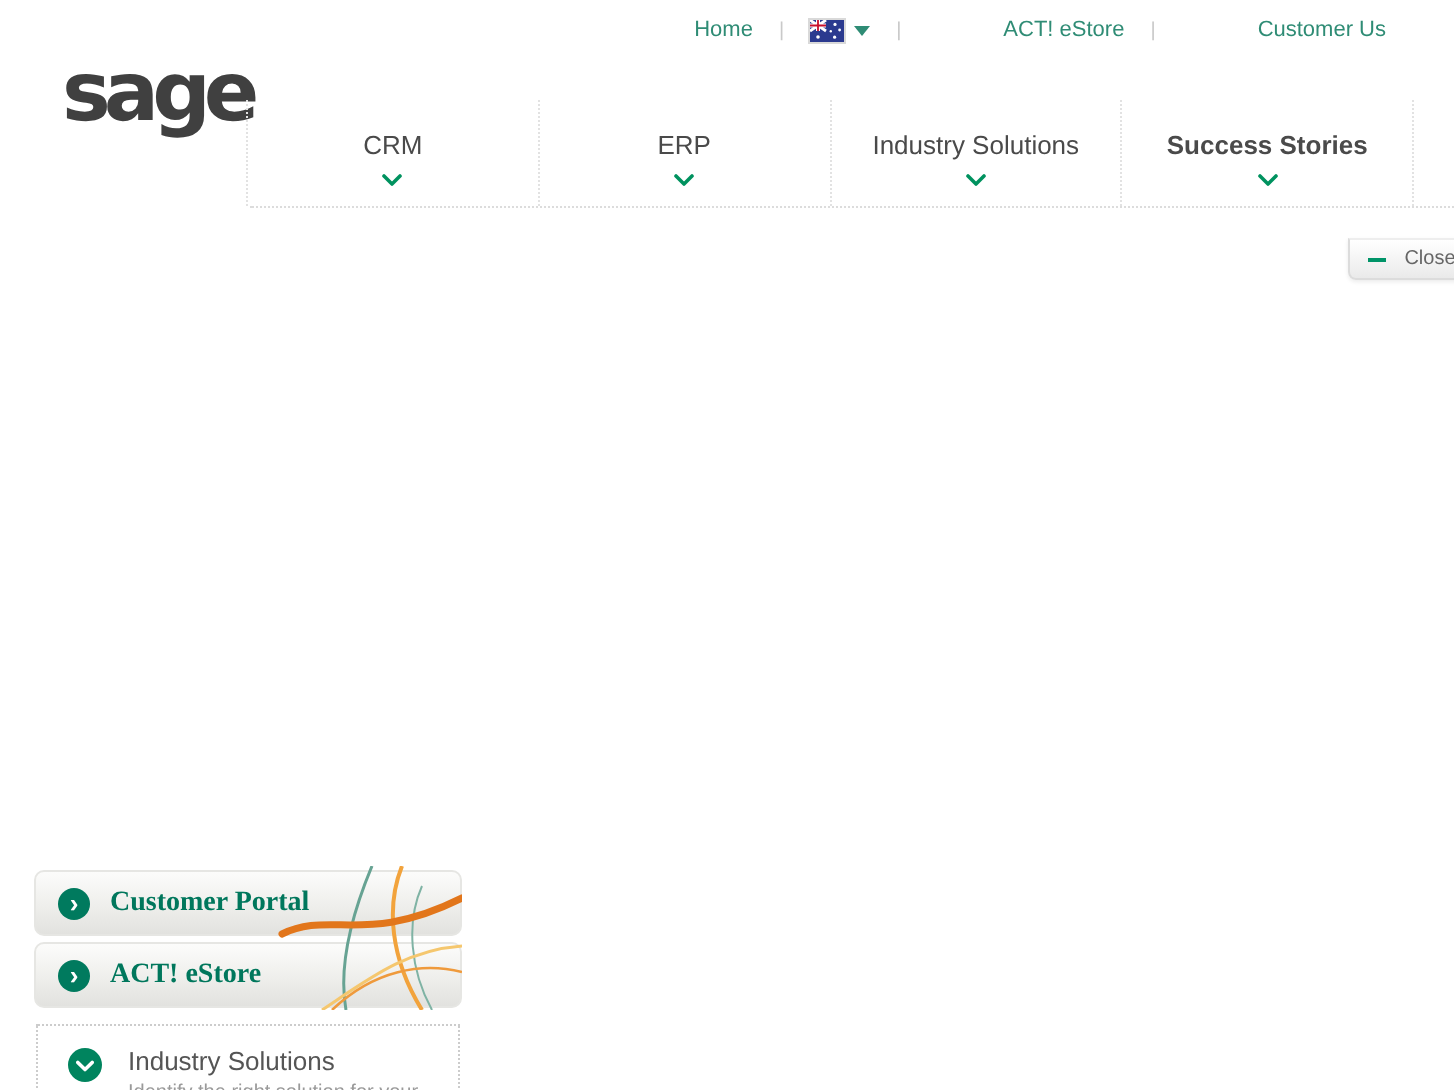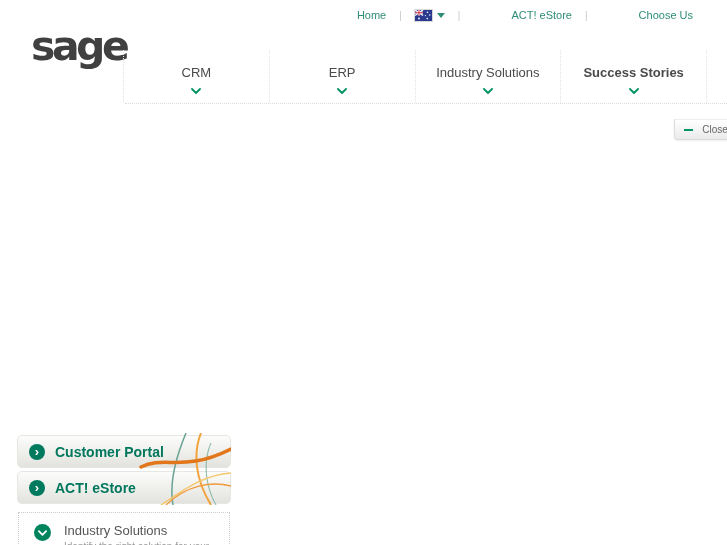--- a/index.html
+++ b/index.html
@@ -70,21 +70,21 @@
     background:linear-gradient(180deg,#fcfcfb 0%,#ededea 60%,#e2e2df 100%);
     border:1px solid #e6e6e3;
     display:flex; align-items:center; padding-left:11px; gap:10px;
     cursor:pointer;
   }
   .circle-arrow {
     width:16px; height:16px; border-radius:50%; background:#007a5e;
     color:#fff; font-size:13px; font-weight:bold; line-height:15px;
     text-align:center; flex:0 0 auto;
   }
-  .promo-label { font-size:14px; font-weight:bold; color:#00775c; }
+  .promo-label { font-size:14px; font-weight:bold; color:#00775c;font-family:Liberation Serif, serif; }
   .promo-curves {
     position:absolute; top:-2px; right:0; width:100px; height:72px;
     pointer-events:none;
   }
 
   
   .industry-box {
     position:absolute; left:18px; top:512px; width:212px; height:46px;
     border:1px dotted #cccccc; background:#fff;
     display:flex; align-items:flex-start; padding:10px 0 0 15px; gap:13px;
@@ -114,21 +114,21 @@
       <circle cx="14.8" cy="5" r="0.7" fill="#fff"></circle>
       <circle cx="12.3" cy="8.6" r="0.8" fill="#fff"></circle>
       <circle cx="10.4" cy="5.6" r="0.6" fill="#fff"></circle>
       <circle cx="4" cy="8.5" r="0.9" fill="#fff"></circle>
     </svg>
     <span class="caret-down"></span>
   </span>
   <span class="sep">|</span>
   <a>ACT! eStore</a>
   <span class="sep">|</span>
-  <a>Choose Us</a>
+  <a>Customer Us</a>
 </div>
 
 <div class="logo">sage</div>
 
 <div class="nav">
   <div class="nav-item">
     <div class="nav-label">CRM</div>
     <svg class="nav-chevron" width="10" height="6" viewBox="0 0 10 6">
         <path d="M1 1 L5 5 L9 1" stroke="#00925f" stroke-width="1.8" fill="none" stroke-linecap="round" stroke-linejoin="round"></path>
       </svg>

